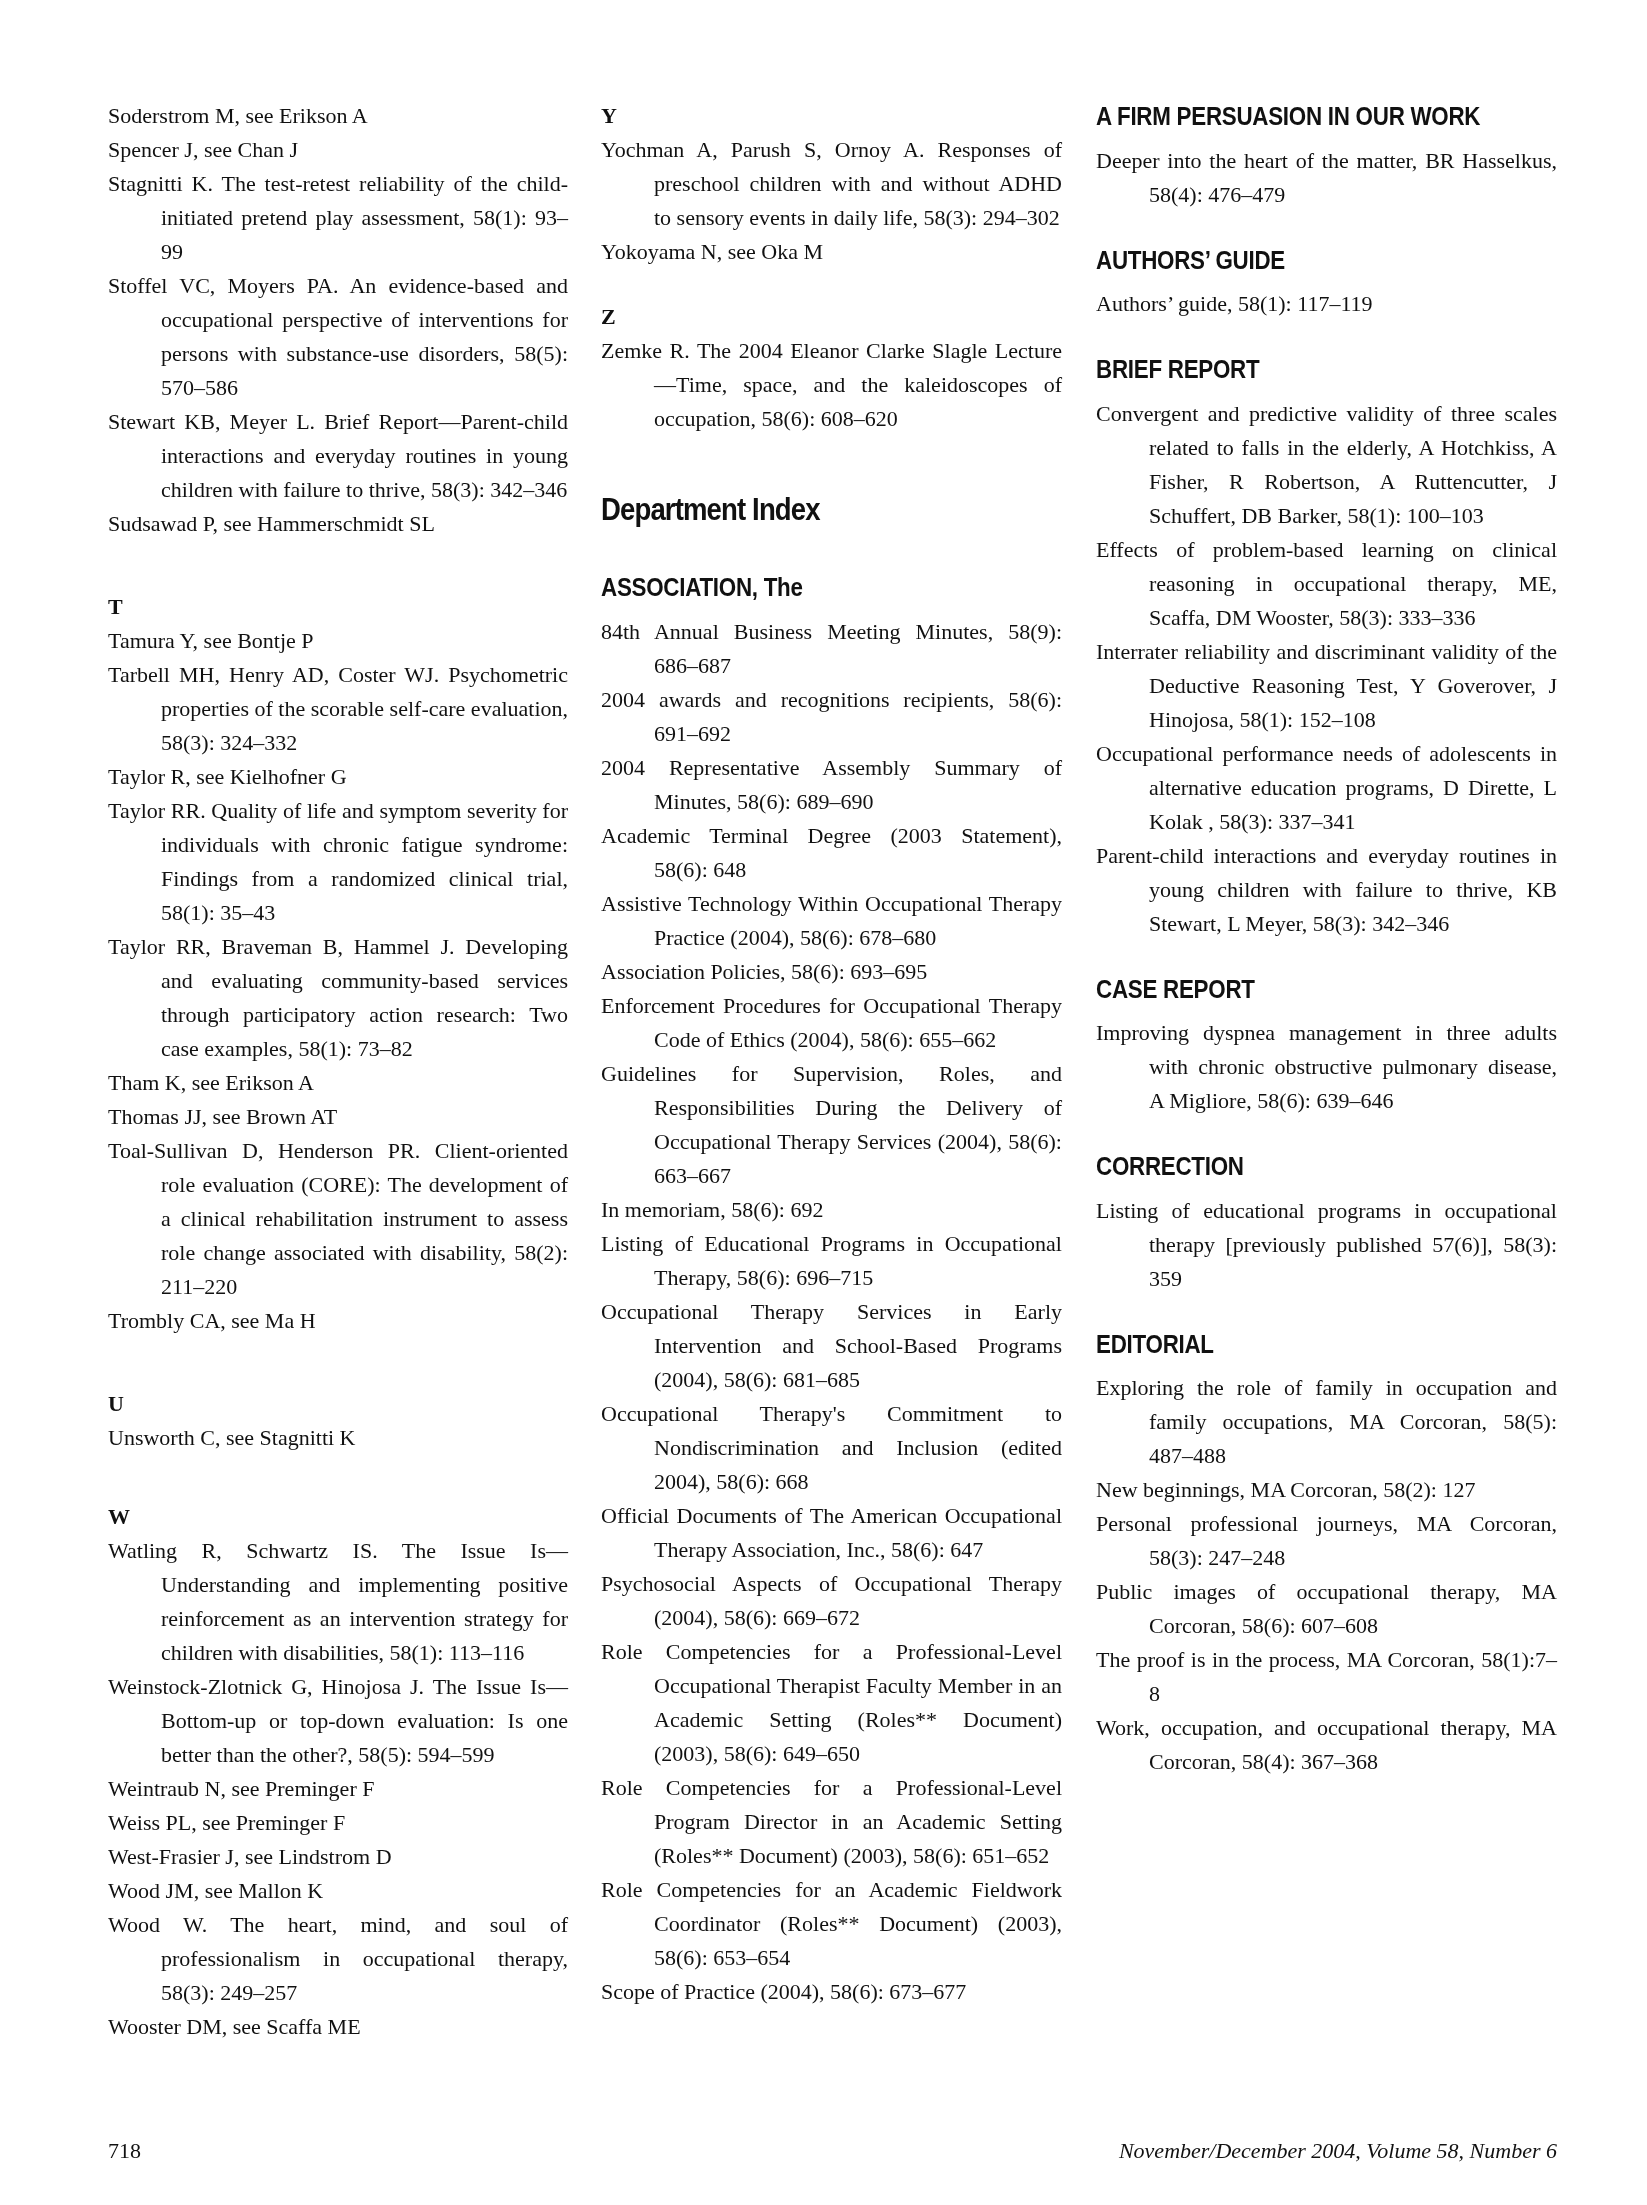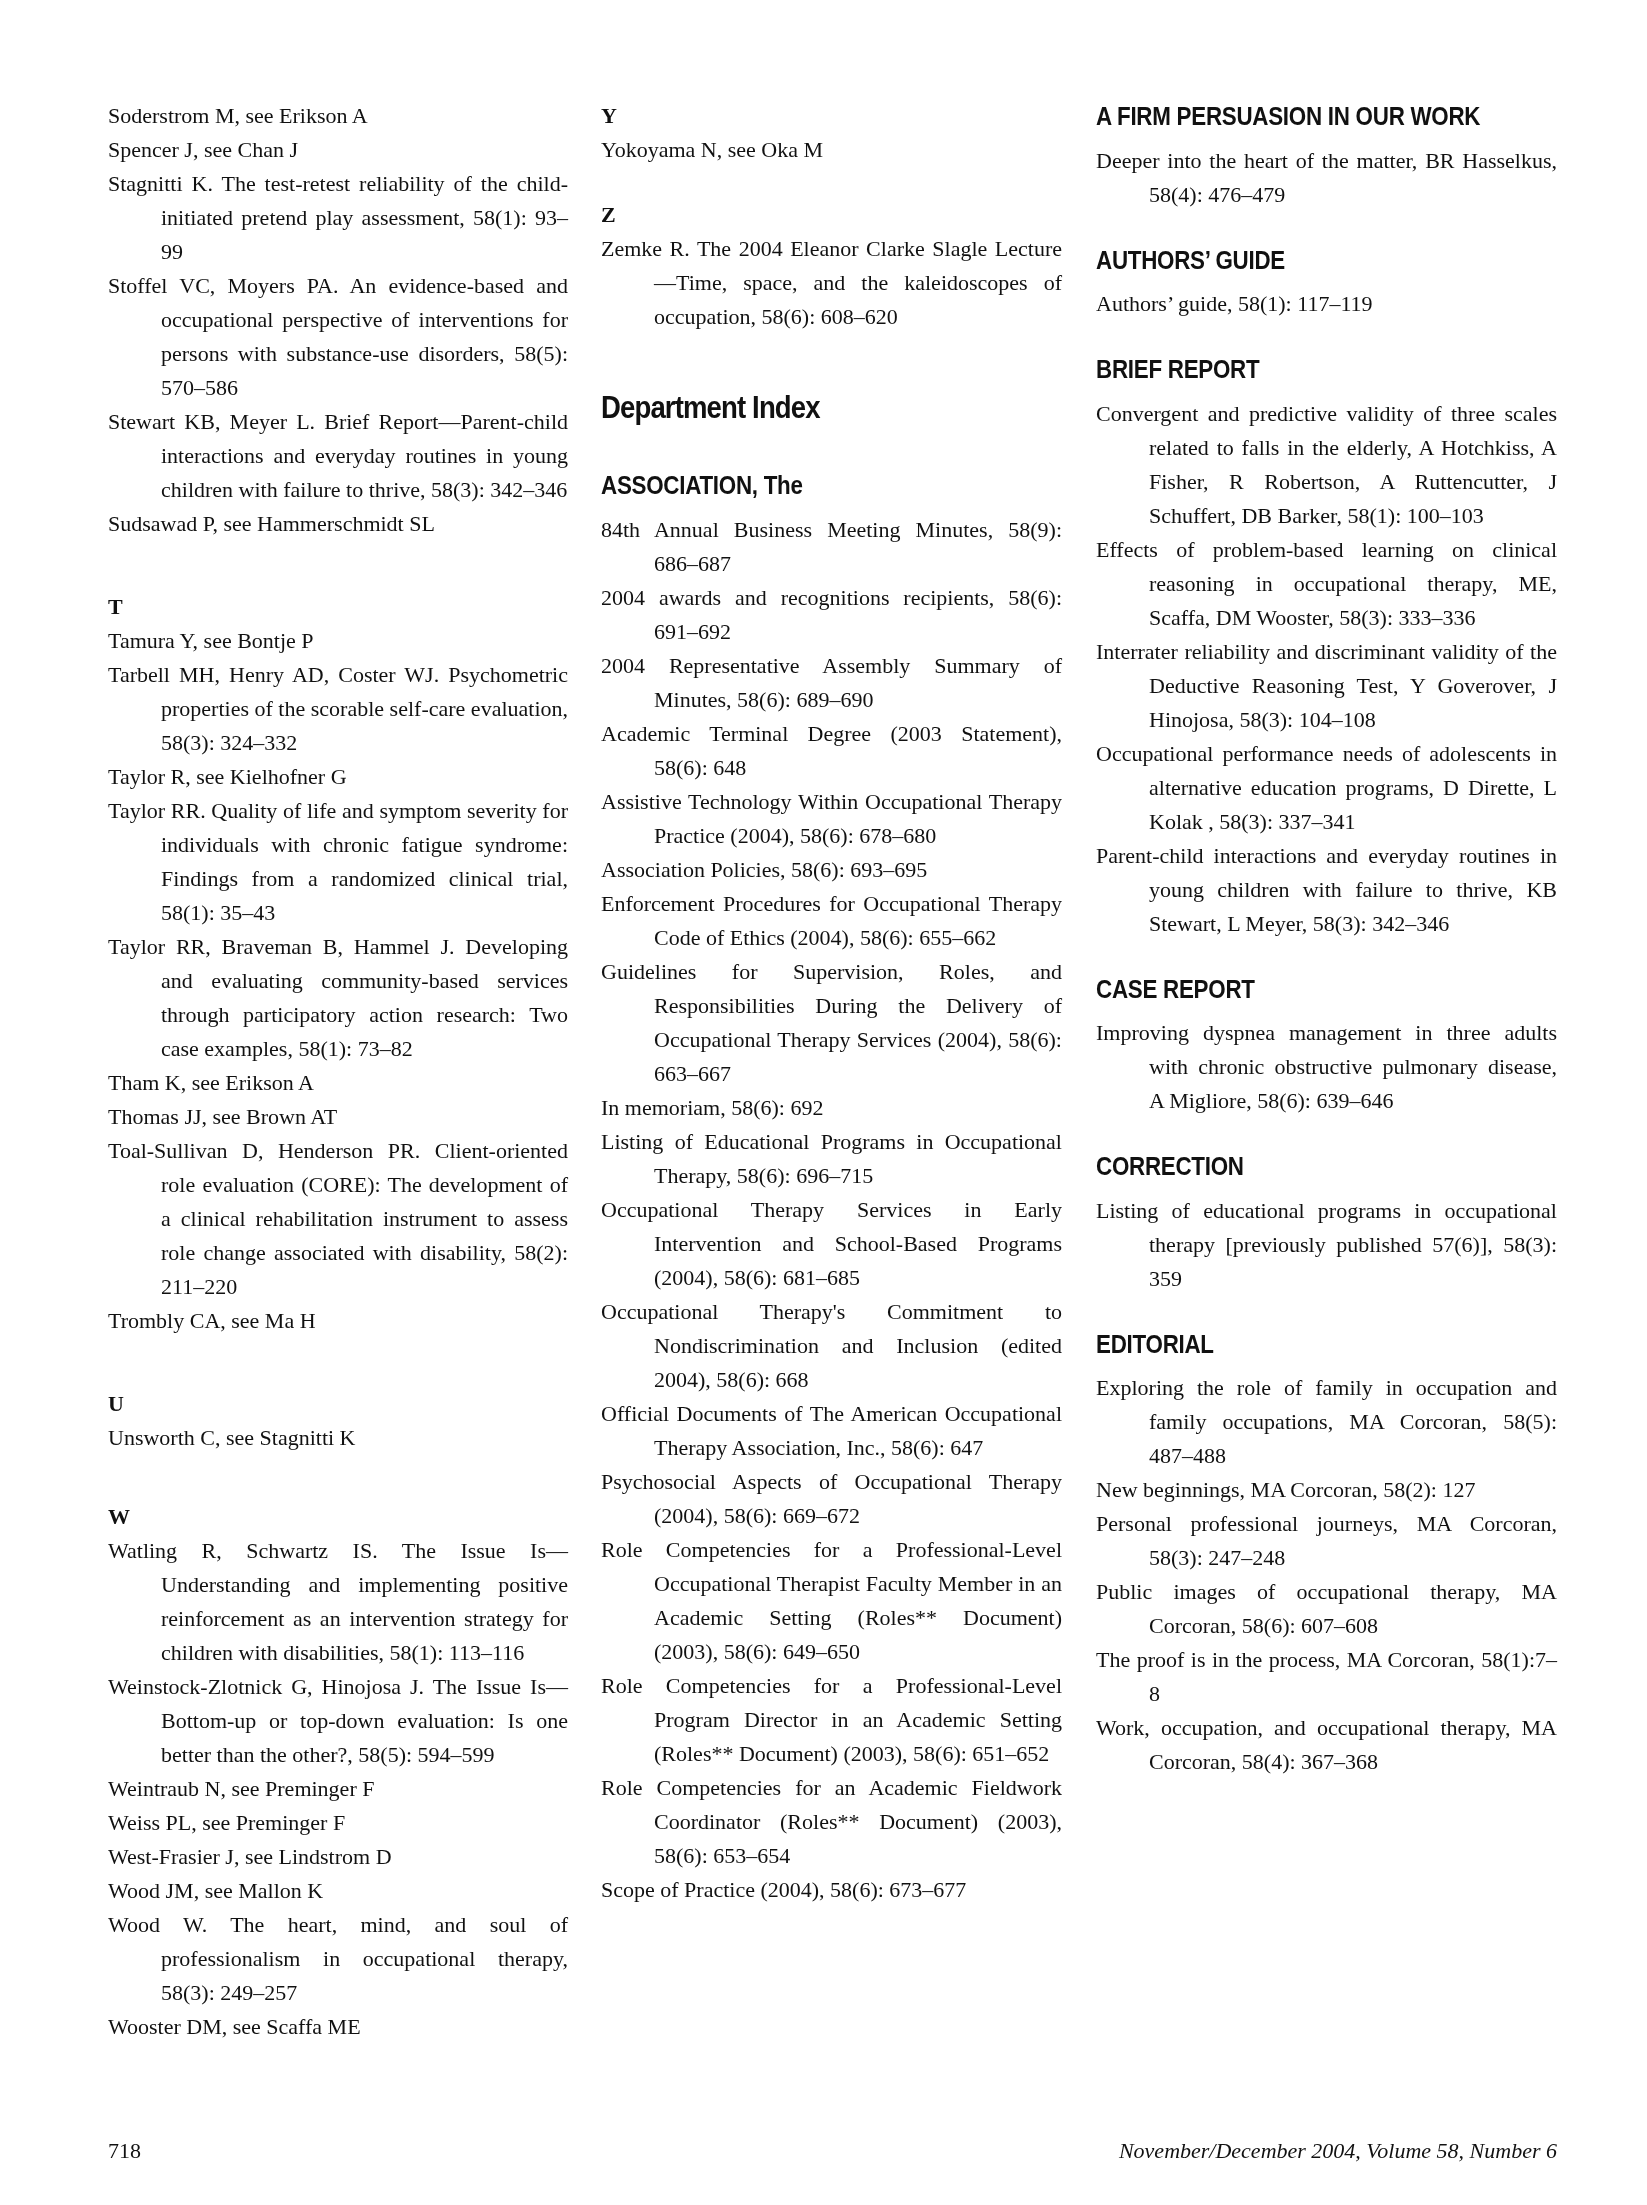--- a/index.html
+++ b/index.html
@@ -99,20 +99,21 @@
     <p class="entry">West-Frasier J, see Lindstrom D</p>
     <p class="entry">Wood JM, see Mallon K</p>
     <p class="entry">Wood W. The heart, mind, and soul of professionalism in occupational therapy, 58(3): 249–257</p>
     <p class="entry">Wooster DM, see Scaffa ME</p>
   </div>
 </div>
 
 <div class="col" id="col2">
   <div class="sect sect-first">
     <p class="letter">Y</p>
+    <p class="entry">Yochman A, Parush S, Ornoy A. Responses of preschool children with and without ADHD to sensory events in daily life, 58(3): 294–302</p>
     <p class="entry">Yokoyama N, see Oka M</p>
   </div>
   <div class="sect" style="margin-top:31px">
     <p class="letter">Z</p>
     <p class="entry">Zemke R. The 2004 Eleanor Clarke Slagle Lecture—Time, space, and the kaleidoscopes of occupation, 58(6): 608–620</p>
   </div>
 
   <div id="dept-block">
     <h2 class="dept-title">Department Index</h2>
     <div class="cat first">
@@ -145,21 +146,21 @@
     <p class="entry">Deeper into the heart of the matter, BR Hasselkus, 58(4): 476–479</p>
   </div>
   <div class="cat">
     <h3 class="cat-head">AUTHORS’ GUIDE</h3>
     <p class="entry">Authors’ guide, 58(1): 117–119</p>
   </div>
   <div class="cat">
     <h3 class="cat-head">BRIEF REPORT</h3>
     <p class="entry">Convergent and predictive validity of three scales related to falls in the elderly, A Hotchkiss, A Fisher, R Robertson, A Ruttencutter, J Schuffert, DB Barker, 58(1): 100–103</p>
     <p class="entry">Effects of problem-based learning on clinical reasoning in occupational therapy, ME, Scaffa, DM Wooster, 58(3): 333–336</p>
-    <p class="entry">Interrater reliability and discriminant validity of the Deductive Reasoning Test, Y Goverover, J Hinojosa, 58(3): 104–108</p>
+    <p class="entry">Interrater reliability and discriminant validity of the Deductive Reasoning Test, Y Goverover, J Hinojosa, 58(1): 152–108</p>
     <p class="entry">Occupational performance needs of adolescents in alternative education programs, D Dirette, L Kolak , 58(3): 337–341</p>
     <p class="entry">Parent-child interactions and everyday routines in young children with failure to thrive, KB Stewart, L Meyer, 58(3): 342–346</p>
   </div>
   <div class="cat">
     <h3 class="cat-head">CASE REPORT</h3>
     <p class="entry">Improving dyspnea management in three adults with chronic obstructive pulmonary disease, A Migliore, 58(6): 639–646</p>
   </div>
   <div class="cat">
     <h3 class="cat-head">CORRECTION</h3>
     <p class="entry">Listing of educational programs in occupational therapy [previously published 57(6)], 58(3): 359</p>

